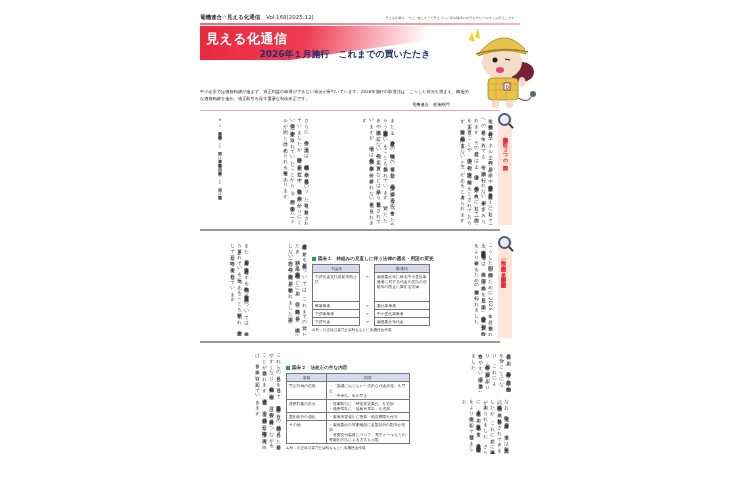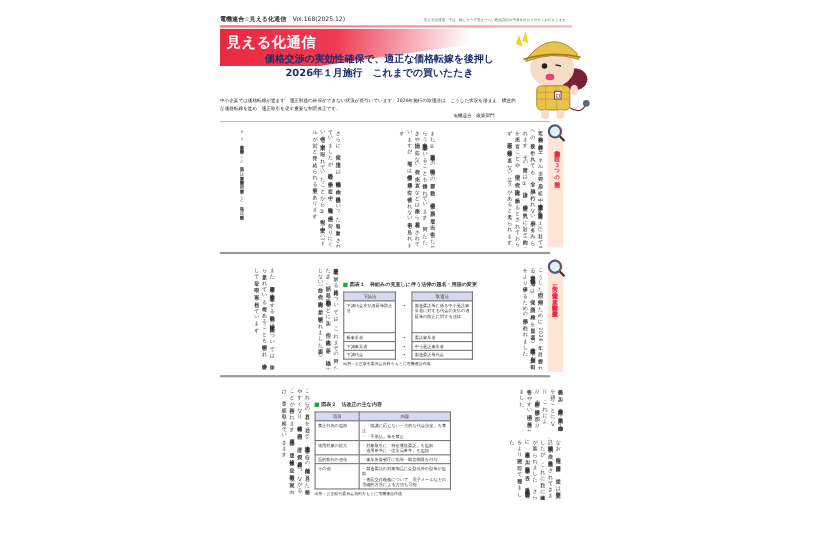--- a/index.html
+++ b/index.html
@@ -43,21 +43,20 @@
   </div>
   <div class="topnote">「見える化通信」では、難しそうで見えづらい政策課題の中身を分かりやすくお伝えします。</div>
   <div class="toprule"></div>
 
   <div class="banner">
     <div class="banner-bg"></div>
     <div class="banner-title">見える化通信</div>
   </div>
 
   <div class="headline">
-    <div>価格交渉の実効性確保で、適正な価格転嫁を後押し</div>
     <div>2026年１月施行　これまでの買いたたき</div>
   </div>
 
   <svg class="mascot" viewBox="0 0 80 82">
     <polygon points="6,4 9,14 3,12" fill="#f6d11b"></polygon>
     <polygon points="12,0 14,11 9,9" fill="#f6d11b"></polygon>
     <ellipse cx="56" cy="44" rx="12" ry="10" fill="#7a2038"></ellipse>
     <ellipse cx="36" cy="34" rx="20" ry="17" fill="#f3ddc6"></ellipse>
     <path d="M14 24 Q36 -2 58 20 L60 26 Q36 18 12 28 Z" fill="#e9c24b" stroke="#a37d1d" stroke-width="0.8"></path>
     <path d="M10 26 Q36 18 62 24" stroke="#a37d1d" stroke-width="1.5" fill="none"></path>

